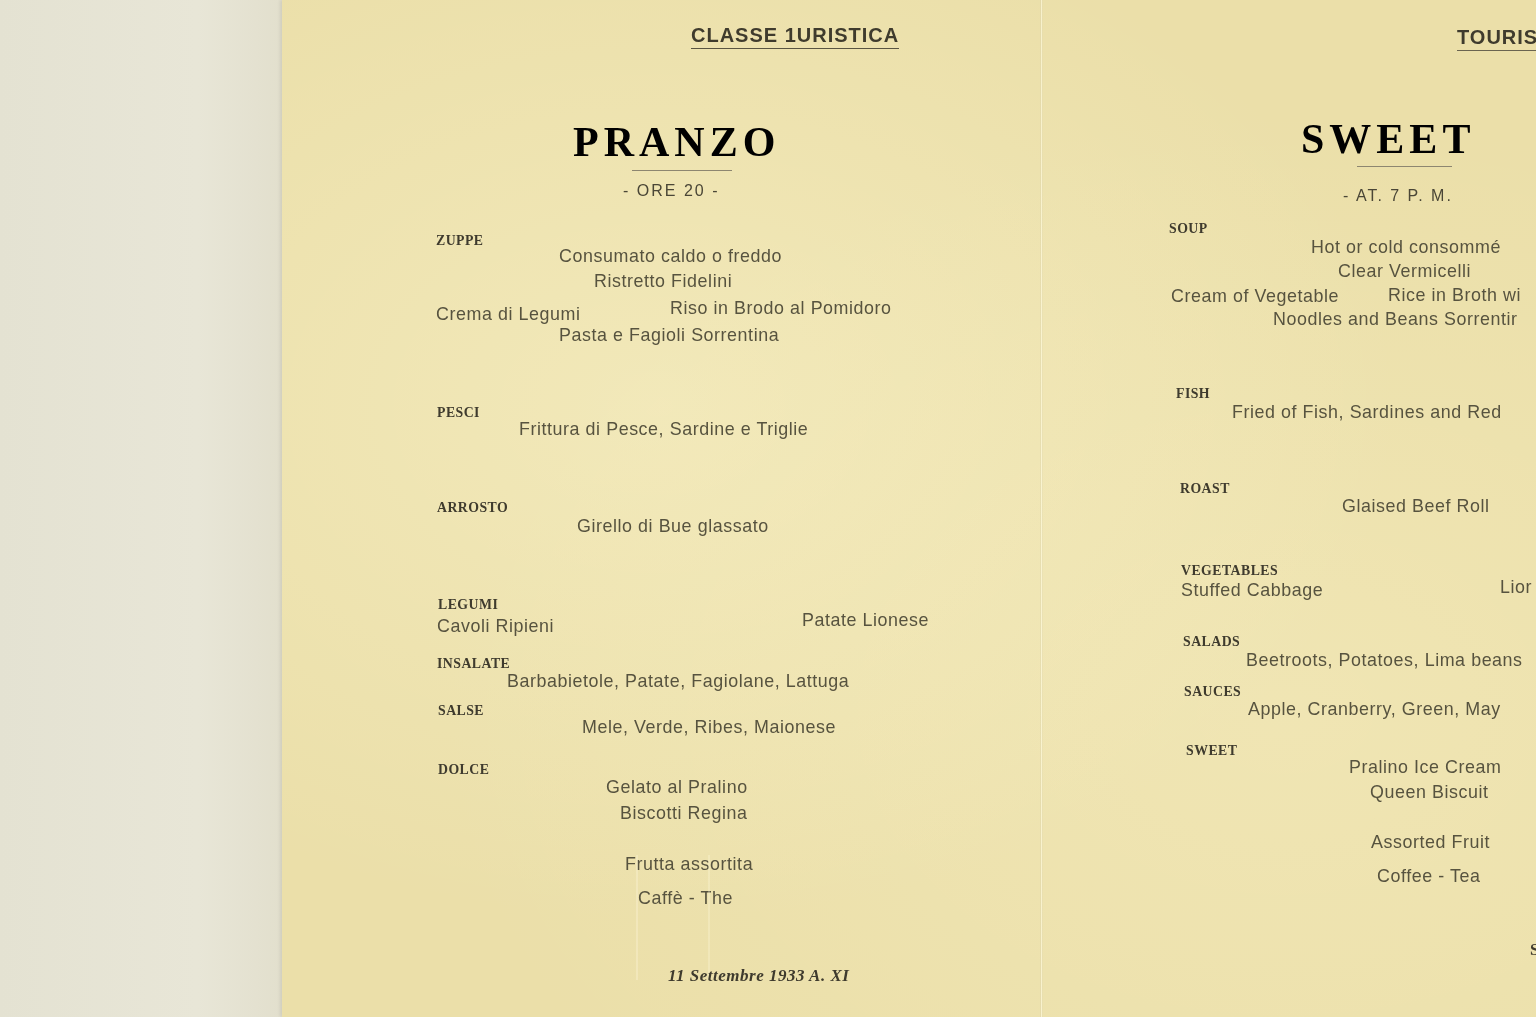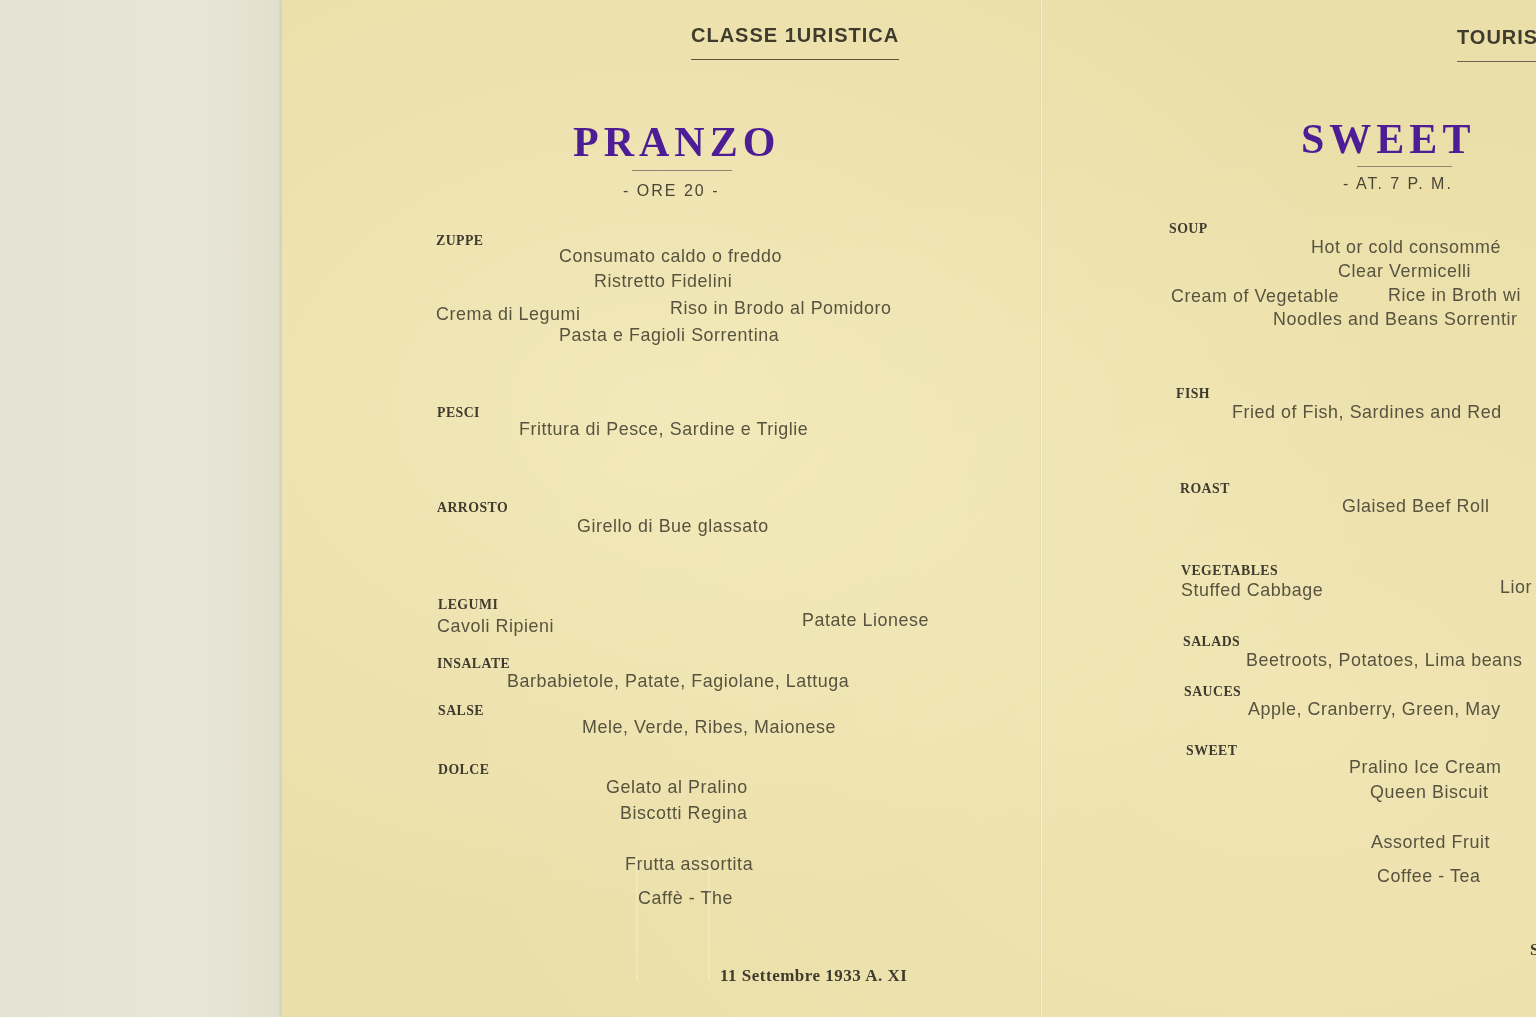--- a/index.html
+++ b/index.html
@@ -21,25 +21,25 @@
     box-shadow:-2px 0 3px rgba(0,0,0,0.08);
   }
   .fold {
     position:absolute; left:758px; top:0; width:3px; height:1017px;
     background:linear-gradient(90deg, rgba(190,175,120,0.35), rgba(255,252,225,0.6), rgba(190,175,120,0.25));
   }
   .t { position:absolute; color:#4a4636; white-space:nowrap; }
   .class-stamp {
     font-family:"Liberation Sans", sans-serif; font-weight:bold;
     font-size:20px; letter-spacing:1px; color:#3f3b2d;
-    border-bottom:1.5px solid #5a5542; padding-bottom:12px;
+    border-bottom:1.5px solid #5a5542; padding-bottom:1px;
   }
   .title {
     font-family:"Liberation Serif", serif; font-weight:bold;
-    font-size:42px; letter-spacing:5px; color:#4c1d95;
+    font-size:42px; letter-spacing:5px; color:#000000;
   }
   .title-rule { position:absolute; height:1px; background:#8d8670; }
   .time {
     font-family:"Liberation Sans", sans-serif; font-size:16px;
     letter-spacing:2px; color:#4a4636;
   }
   .section {
     font-family:"Liberation Serif", serif; font-weight:bold;
     font-size:15px; letter-spacing:0.5px; color:#3f3b2e;
     transform:scaleX(0.92); transform-origin:left;
@@ -99,28 +99,28 @@
   <div class="t item" style="left:582px; top:716px;">Mele, Verde, Ribes, Maionese</div>
 
   <div class="t section" style="left:438px; top:761px;">DOLCE</div>
   <div class="t item" style="left:606px; top:776px;">Gelato al  Pralino</div>
   <div class="t item" style="left:620px; top:802px;">Biscotti Regina</div>
   <div class="t item" style="left:625px; top:853px;">Frutta assortita</div>
   <div class="t item" style="left:638px; top:887px;">Caffè - The</div>
 
   <div class="emboss"></div>
 
-  <div class="t date" style="left:720px; top:966px;">11 Settembre 1933 A. XI</div>
+  <div class="t date" style="left:668px; top:966px;font-style:italic;">11 Settembre 1933 A. XI</div>
 </div>
 
 <div>
   <div class="t class-stamp" style="left:1457px; top:26px; border-bottom-color:#6a6450;">TOURIS</div>
   <div class="t title" style="left:1301px; top:115px;">SWEET</div>
   <div class="title-rule" style="left:1357px; top:166px; width:95px;"></div>
-  <div class="t time" style="left:1343px; top:175px;">- AT. 7 P. M.</div>
+  <div class="t time" style="left:1343px; top:187px;">- AT. 7 P. M.</div>
 
   <div class="t section" style="left:1169px; top:220px;">SOUP</div>
   <div class="t item" style="left:1311px; top:236px;">Hot or cold consommé</div>
   <div class="t item" style="left:1338px; top:260px;">Clear Vermicelli</div>
   <div class="t item" style="left:1171px; top:285px;">Cream of Vegetable</div>
   <div class="t item" style="left:1388px; top:284px;">Rice in Broth wi</div>
   <div class="t item" style="left:1273px; top:308px;">Noodles and Beans Sorrentir</div>
 
   <div class="t section" style="left:1176px; top:385px;">FISH</div>
   <div class="t item" style="left:1232px; top:401px;">Fried of Fish, Sardines and Red</div>

